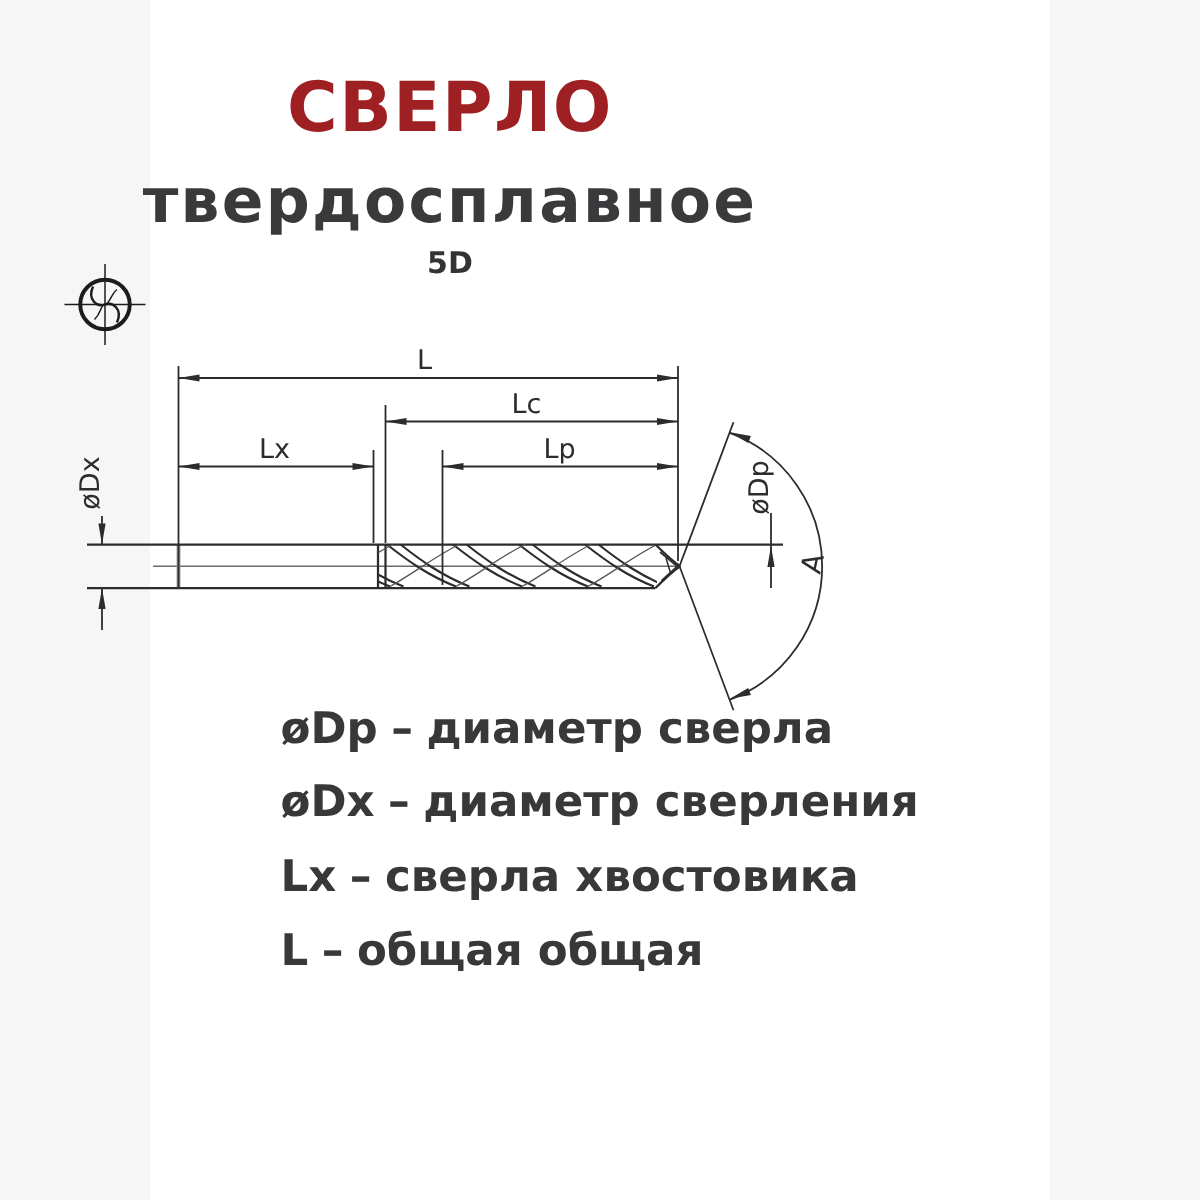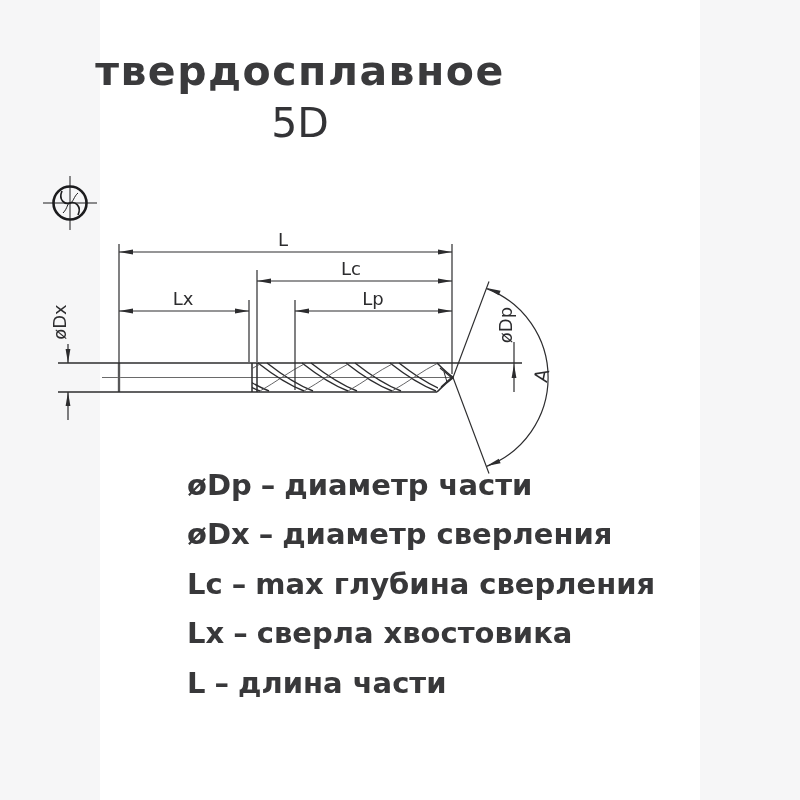--- a/index.html
+++ b/index.html
@@ -12,43 +12,44 @@
     position:absolute;left:100px;top:0;width:600px;height:800px;
     background:#ffffff;
   }
   .title-block{position:absolute;left:0;top:46px;width:600px;text-align:center;}
   .title-main{
     font-size:46px;font-weight:800;letter-spacing:1px;
     color:#9e2023;line-height:1.1;
   }
   .title-sub{
     font-size:41px;font-weight:700;letter-spacing:1.5px;
-    color:#3a3a3c;line-height:1.15;margin-top:2px;
+    color:#3a3a3c;line-height:1.15;margin-top:14px;
   }
   .title-size{
-    font-size:41px;font-weight:400;color:#333336;line-height:1.1;margin-top:6px;
+    font-size:20px;font-weight:700;color:#333336;line-height:1.1;margin-top:6px;
   }
   .diagram-svg{position:absolute;left:30px;top:170px;}
   .legend{
     position:absolute;left:100px;top:461px;width:600px;
     padding-left:87px;box-sizing:border-box;
   }
   .legend-row{
     font-size:29px;line-height:49.4px;font-weight:700;color:#38383a;
     white-space:nowrap;
   }
   .legend-sep{margin:0 9px;}
   text{font-family:"DejaVu Sans","Liberation Sans",sans-serif;}
 </style>
 </head>
 <body>
 
 <div class="panel"></div>
 
 <div class="title-block">
+  <div class="title-main">СВЕРЛО</div>
   <div class="title-sub">твердосплавное</div>
   <div class="title-size">5D</div>
 </div>
 
 <svg class="diagram-svg" width="540" height="310" viewBox="130 170 540 310">
 
   <g stroke="#1c1c1e" fill="none">
     <line x1="143" y1="203" x2="197" y2="203" stroke-width="1"></line>
     <line x1="170" y1="176" x2="170" y2="230" stroke-width="1"></line>
     <circle cx="170" cy="203" r="16.5" stroke-width="2.6"></circle>
@@ -146,27 +147,24 @@
     <text x="283" y="305">Lx</text>
     <text x="473" y="305">Lp</text>
     <text x="166" y="322" transform="rotate(-90 166 322)">øDx</text>
     <text x="612" y="325" transform="rotate(-90 612 325)">øDp</text>
     <text x="648" y="377" transform="rotate(-78 648 377)" font-size="19">A</text>
   </g>
 </svg>
 
 <div class="legend">
   <div class="legend-row">
-    <span>øDp</span><span class="legend-sep">–</span><span>диаметр части</span>
+    <span>øDp</span><span class="legend-sep">–</span><span>диаметр сверла</span>
   </div>
   <div class="legend-row">
     <span>øDx</span><span class="legend-sep">–</span><span>диаметр сверления</span>
   </div>
   <div class="legend-row">
-    <span>Lc</span><span class="legend-sep">–</span><span>max глубина сверления</span>
-  </div>
-  <div class="legend-row">
     <span>Lx</span><span class="legend-sep">–</span><span>сверла хвостовика</span>
   </div>
   <div class="legend-row">
-    <span>L</span><span class="legend-sep">–</span><span>длина части</span>
+    <span>L</span><span class="legend-sep">–</span><span>общая общая</span>
   </div>
 </div>
 
 </body></html>

